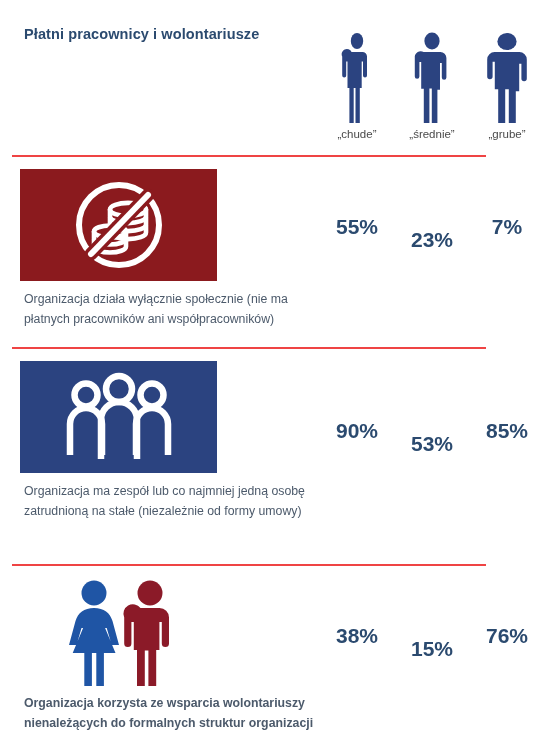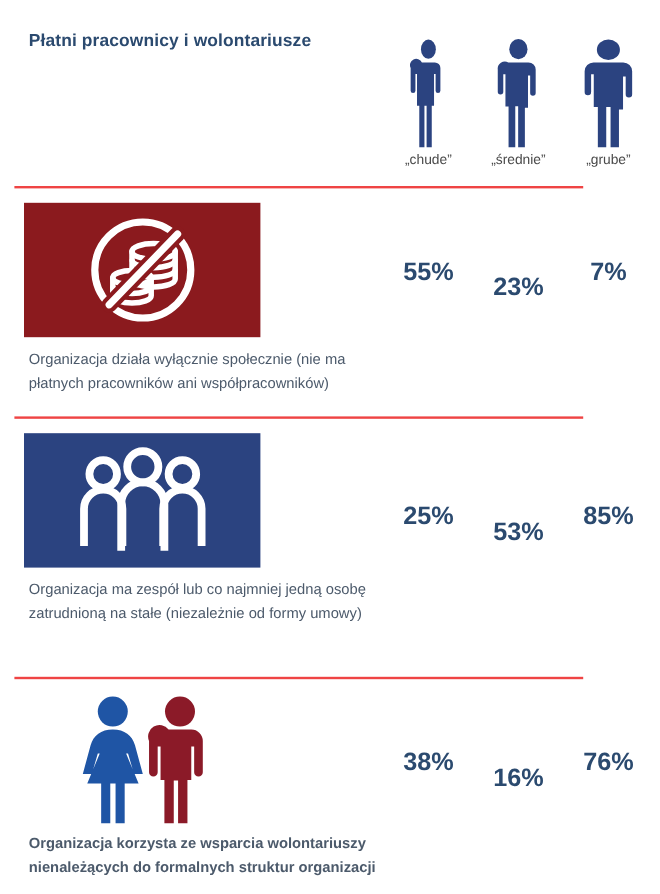--- a/index.html
+++ b/index.html
@@ -220,21 +220,21 @@
           <path d="M11 88 V57 a16 16 0 0 1 32 0 v31" stroke-linecap="butt"></path>
           <circle cx="60" cy="22" r="13"></circle>
           <path d="M42 92 V53 a18 18 0 0 1 36 0 v39" stroke-linecap="butt"></path>
           <circle cx="93" cy="28" r="11.5"></circle>
           <path d="M77 88 V57 a16 16 0 0 1 32 0 v31" stroke-linecap="butt"></path>
         </g>
       </svg>
     </div>
 
     <div class="values">
-      <div class="value c0">25%</div>
+      <div class="value c0">90%</div>
       <div class="value c1">53%</div>
       <div class="value c2">85%</div>
     </div>
 
     <div class="row-caption">Organizacja ma zespół lub co najmniej jedną osobę zatrudnioną na stałe (niezależnie od formy umowy)</div>
   </div>
 
   <div class="row row-r3">
 
     <div class="icon-block plain">
@@ -247,20 +247,20 @@
 
         <g fill="#8b1a28">
           <circle cx="96" cy="15" r="12.5"></circle>
           <path d="M86.5 30 h19 a9.5 9.5 0 0 1 9.5 9.5 v26 a3.6 3.6 0 0 1 -7.2 0 V44 h-2.4 v28 h-3.2 v36 h-7.8 V72.5 h-3.6 V108 h-7.8 V72 h-3.2 V44 h-2.4 v21.5 a3.6 3.6 0 0 1 -7.2 0 v-26 A9.5 9.5 0 0 1 86.5 30 z"></path>
         </g>
       </svg>
     </div>
 
     <div class="values">
       <div class="value c0">38%</div>
-      <div class="value c1">16%</div>
+      <div class="value c1">15%</div>
       <div class="value c2">76%</div>
     </div>
 
     <div class="row-caption">Organizacja korzysta ze wsparcia wolontariuszy nienależących do formalnych struktur organizacji</div>
   </div>
 
 </div>
 
 </body></html>

